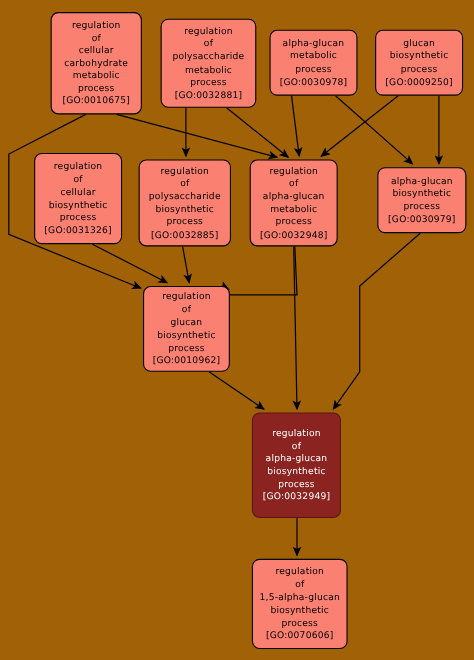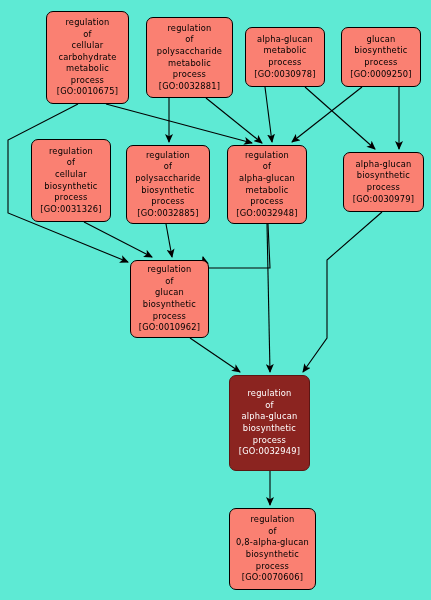--- a/index.html
+++ b/index.html
@@ -7,21 +7,21 @@
     padding: 0;
     background: #ffffff;
   }
   body {
     font-family: "DejaVu Sans", sans-serif;
   }
   #graph {
     position: relative;
     width: 431px;
     height: 600px;
-    background: #5eead4;
+    background: #a16207;
     overflow: hidden;
   }
   #edge-layer {
     position: absolute;
     left: 0;
     top: 0;
     width: 431px;
     height: 600px;
     pointer-events: none;
   }
@@ -152,19 +152,19 @@
         <span class="line">regulation</span>
         <span class="line">of</span>
         <span class="line">alpha-glucan</span>
         <span class="line">biosynthetic</span>
         <span class="line">process</span>
         <span class="line">[GO:0032949]</span>
       </div>
       <div class="go-node" title="regulation of 1,3-alpha-glucan biosynthetic process [GO:0070606]" style="left: 229px; top: 508px; width: 87px; height: 82px;">
         <span class="line">regulation</span>
         <span class="line">of</span>
-        <span class="line">0,8-alpha-glucan</span>
+        <span class="line">1,5-alpha-glucan</span>
         <span class="line">biosynthetic</span>
         <span class="line">process</span>
         <span class="line">[GO:0070606]</span>
       </div>
     </div>
 </div>
 
 </body></html>

